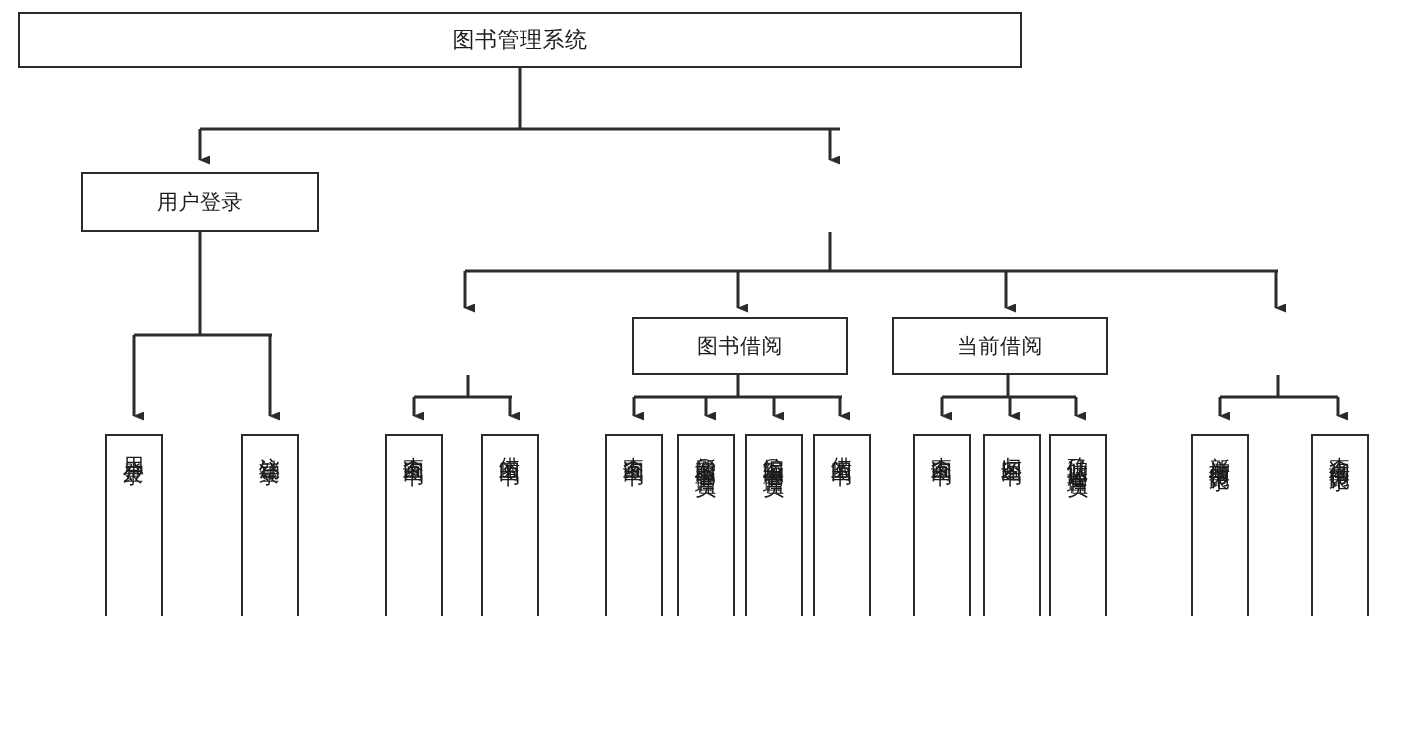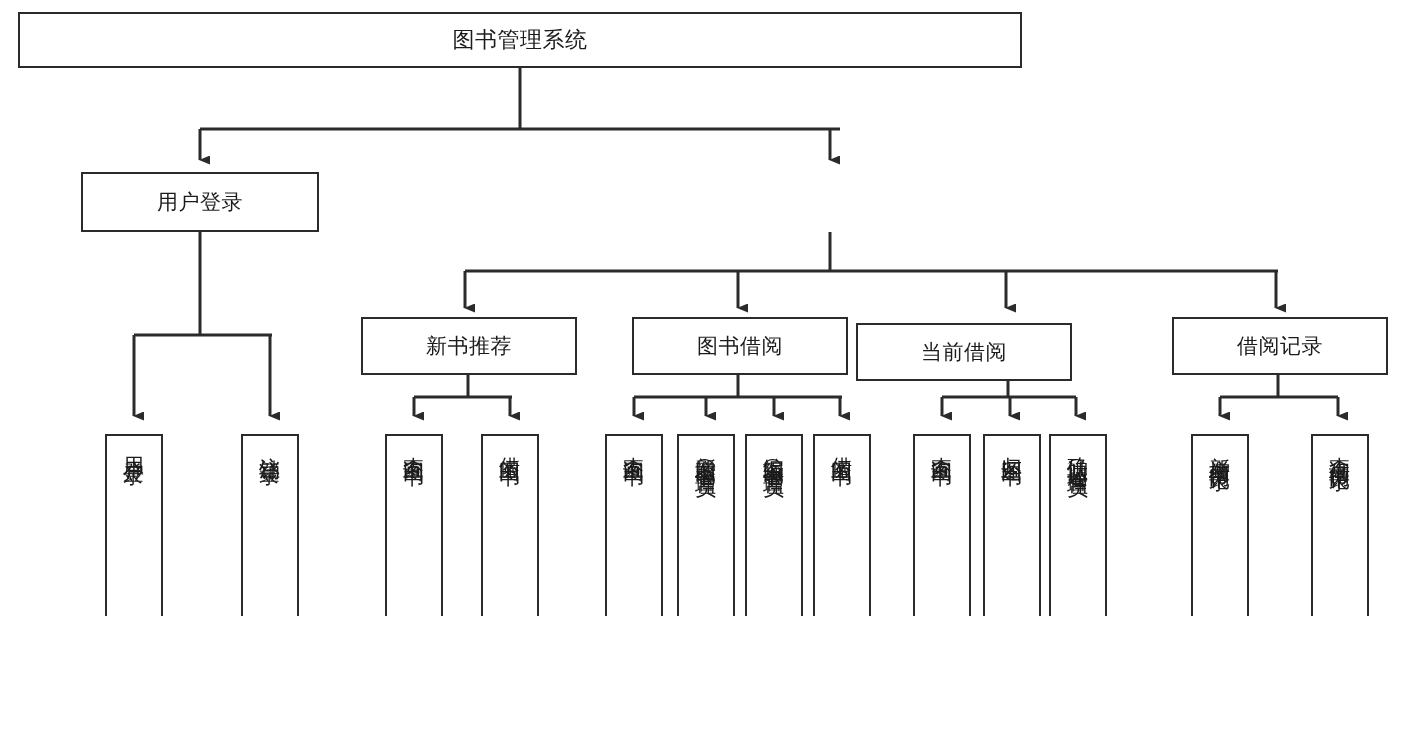--- a/index.html
+++ b/index.html
@@ -121,31 +121,25 @@
   </svg>
 
   <div class="node horiz title" style="left:18px; top:12px; width:1004px; height:56px;">
     <span>图书管理系统</span>
   </div>
 
   <div class="node horiz" style="left:81px; top:172px; width:238px; height:60px;">
     <span>用户登录</span>
   </div>
 
-  <div class="node horiz" style="left:361px; top:317px; width:216px; height:58px;">
-    <span>新书推荐</span>
-  </div>
   <div class="node horiz" style="left:632px; top:317px; width:216px; height:58px;">
     <span>图书借阅</span>
   </div>
-  <div class="node horiz" style="left:856px; top:317px; width:216px; height:58px;margin-top:6px;">
+  <div class="node horiz" style="left:892px; top:317px; width:216px; height:58px;">
     <span>当前借阅</span>
-  </div>
-  <div class="node horiz" style="left:1172px; top:317px; width:216px; height:58px;">
-    <span>借阅记录</span>
   </div>
 
   <div class="node vert" style="left:105px; top:434px; width:58px; height:299px;">
     <span class="vtext">用户登录</span>
   </div>
   <div class="node vert" style="left:241px; top:434px; width:58px; height:299px;">
     <span class="vtext">注销登录</span>
   </div>
 
   <div class="node vert" style="left:385px; top:434px; width:58px; height:299px;">

